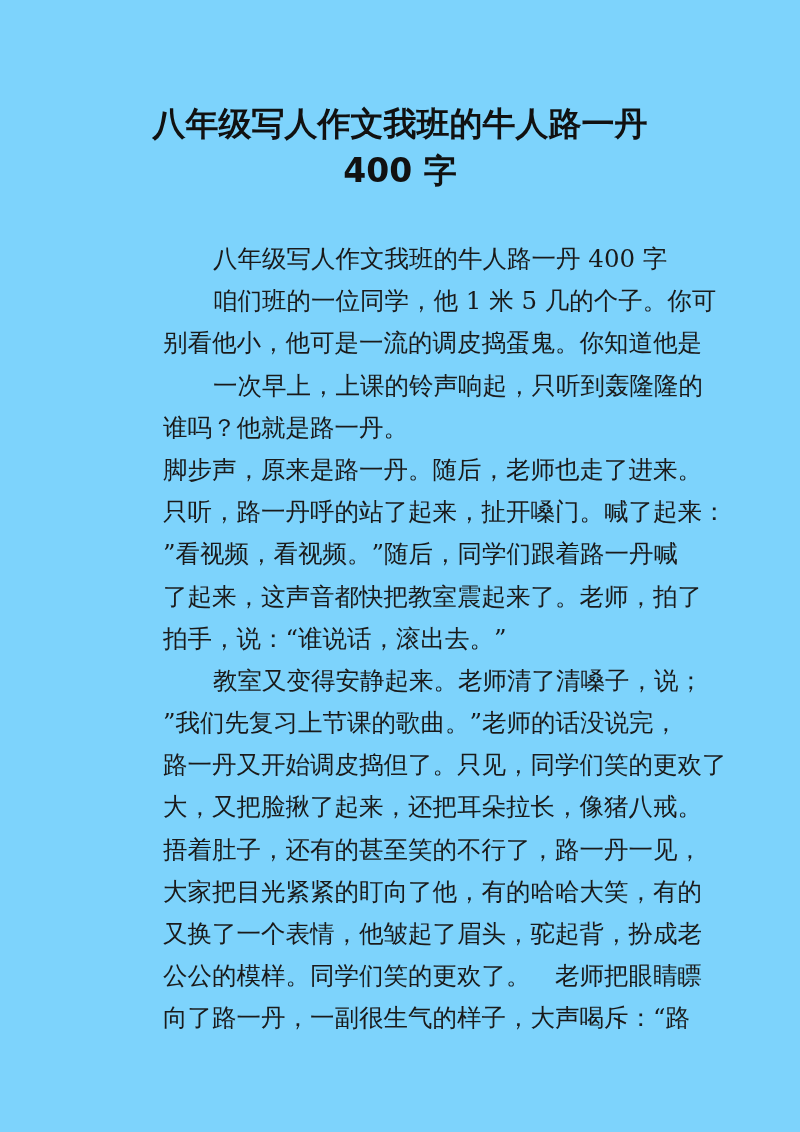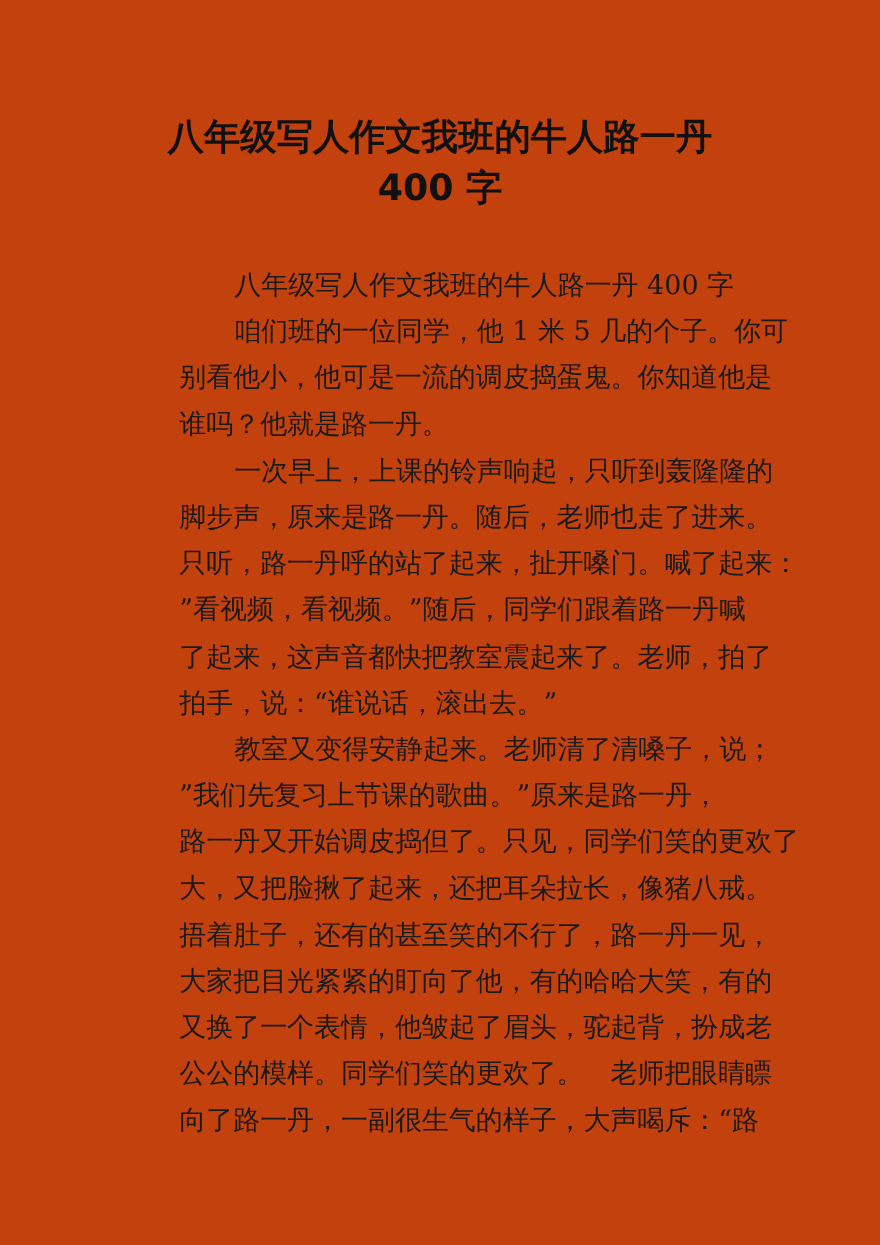--- a/index.html
+++ b/index.html
@@ -1,17 +1,17 @@
 <!DOCTYPE html>
 <html><head>
 <meta charset="utf-8">
 <style>
   html, body { margin: 0; padding: 0; background: #ffffff; }
   body { width: 800px; height: 1132px; position: relative; overflow: hidden; }
-  .page { position: absolute; left: 0; top: 0; width: 800px; height: 1132px; background: #c2410c; }
+  .page { position: absolute; left: 0; top: 0; width: 800px; height: 1132px; background: #7dd3fc; }
   .title {
     position: absolute; left: 0; top: 100px; width: 800px;
     text-align: center;
     font-family: "DejaVu Sans", "Liberation Sans", sans-serif;
     font-weight: bold; font-size: 33px; line-height: 47px; color: #111;
   }
   .body-text {
     position: absolute; left: 133px; top: 238px; width: 540px;
     font-family: "DejaVu Serif", "Liberation Serif", serif;
     font-size: 24.5px; line-height: 42.2px; color: #1a1a1a; margin-left: 30px;
@@ -25,29 +25,29 @@
 <div class="page">
   <div class="title">
     <div>八年级写人作文我班的牛人路一丹</div>
     <div>400 字</div>
   </div>
 
   <div class="body-text" id="body-text">
       <div class="line indent">八年级写人作文我班的牛人路一丹 400 字</div>
       <div class="line indent">咱们班的一位同学，他 1 米 5 几的个子。你可</div>
       <div class="line">别看他小，他可是一流的调皮捣蛋鬼。你知道他是</div>
+      <div class="line indent">一次早上，上课的铃声响起，只听到轰隆隆的</div>
       <div class="line">谁吗？他就是路一丹。</div>
-      <div class="line indent">一次早上，上课的铃声响起，只听到轰隆隆的</div>
       <div class="line">脚步声，原来是路一丹。随后，老师也走了进来。</div>
       <div class="line">只听，路一丹呼的站了起来，扯开嗓门。喊了起来：</div>
       <div class="line">”看视频，看视频。”随后，同学们跟着路一丹喊</div>
       <div class="line">了起来，这声音都快把教室震起来了。老师，拍了</div>
       <div class="line">拍手，说：“谁说话，滚出去。”</div>
       <div class="line indent">教室又变得安静起来。老师清了清嗓子，说；</div>
-      <div class="line">”我们先复习上节课的歌曲。”原来是路一丹，</div>
+      <div class="line">”我们先复习上节课的歌曲。”老师的话没说完，</div>
       <div class="line">路一丹又开始调皮捣但了。只见，同学们笑的更欢了</div>
       <div class="line">大，又把脸揪了起来，还把耳朵拉长，像猪八戒。</div>
       <div class="line">捂着肚子，还有的甚至笑的不行了，路一丹一见，</div>
       <div class="line">大家把目光紧紧的盯向了他，有的哈哈大笑，有的</div>
       <div class="line">又换了一个表情，他皱起了眉头，驼起背，扮成老</div>
       <div class="line">公公的模样。同学们笑的更欢了。　老师把眼睛瞟</div>
       <div class="line">向了路一丹，一副很生气的样子，大声喝斥：“路</div>
     </div>
 </div>
 

